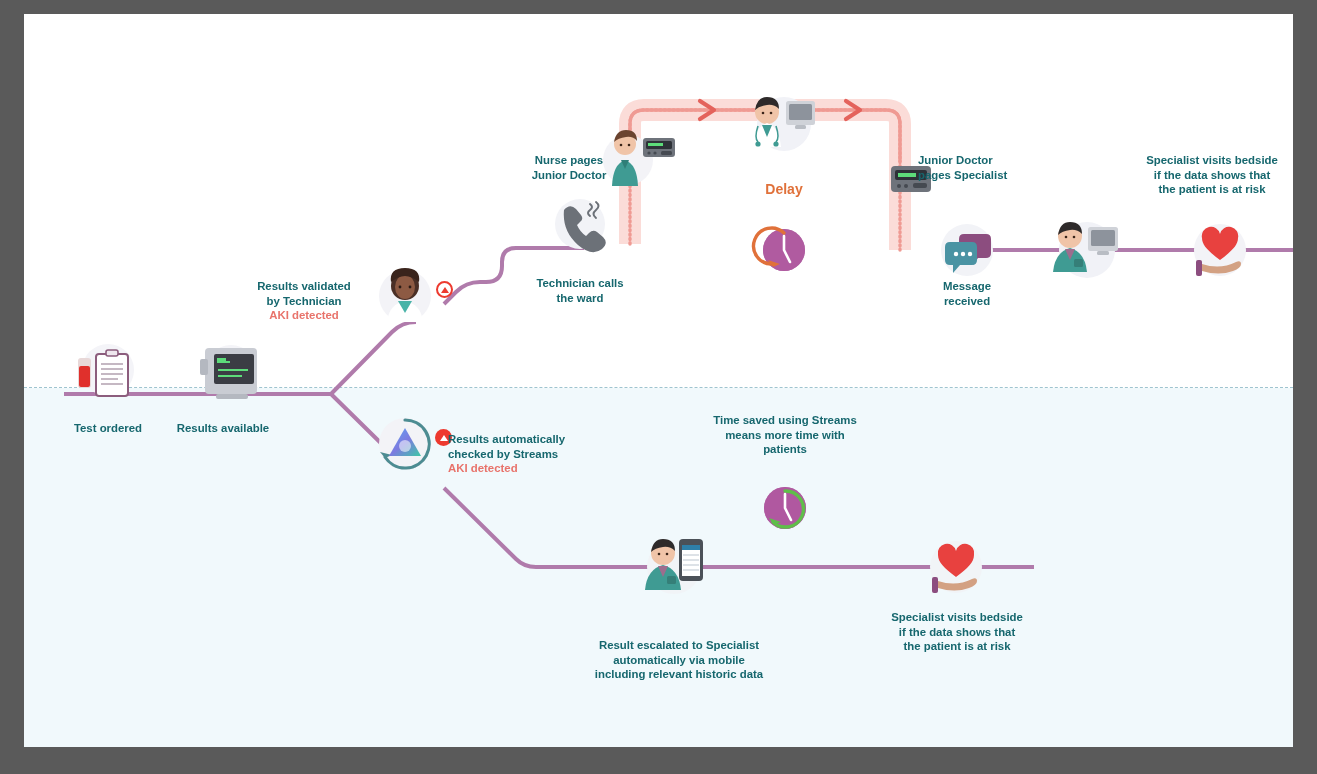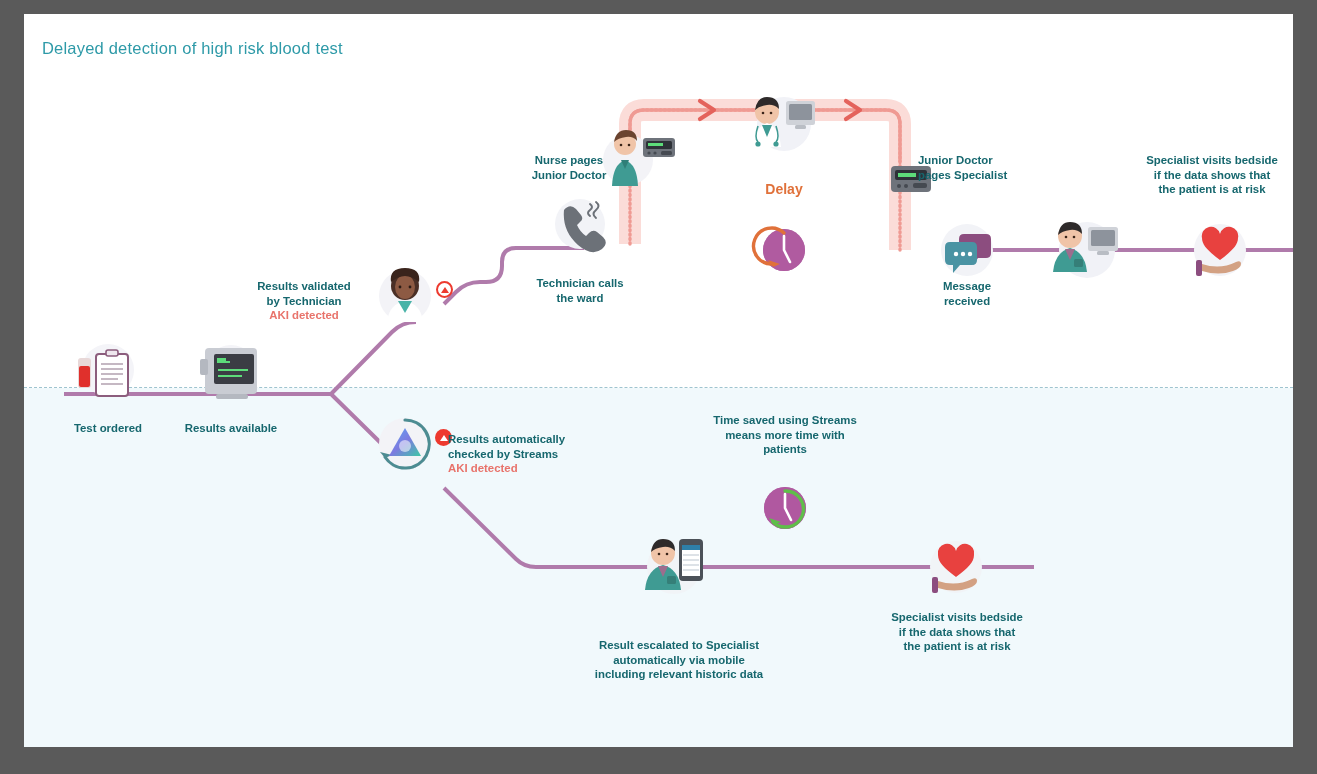--- a/index.html
+++ b/index.html
@@ -292,24 +292,23 @@
     </g>
   </svg>
 
   <div class="badge hollow" style="left:412px; top:267px;">
       <span class="tri"></span>
     </div>
   <div class="badge" style="left:411px; top:415px;">
       <span class="tri"></span>
     </div>
 
-  <div class="sec-title" id="title-top">Delayed detection of high risk blood test</div>
 
   <div class="lbl" style="left:34px; top:407px; width:100px;">Test ordered</div>
-  <div class="lbl" style="left:152px; top:407px; width:110px;">Results available</div>
+  <div class="lbl" style="left:144px; top:407px; width:110px;">Results available</div>
 
   <div class="lbl right" style="left:214px; top:265px; width:132px;"><span>Results validated
 by Technician</span><span class="aki">AKI detected</span></div>
 
   <div class="lbl" style="left:496px; top:262px; width:120px;">Technician calls
 the ward</div>
   <div class="lbl right" style="left:490px; top:139px; width:110px;">Nurse pages
 Junior Doctor</div>
   <div class="lbl delay" style="left:725px; top:168px; width:70px;">Delay</div>
   <div class="lbl" style="left:894px; top:139px; width:115px; text-align:left;">Junior Doctor

